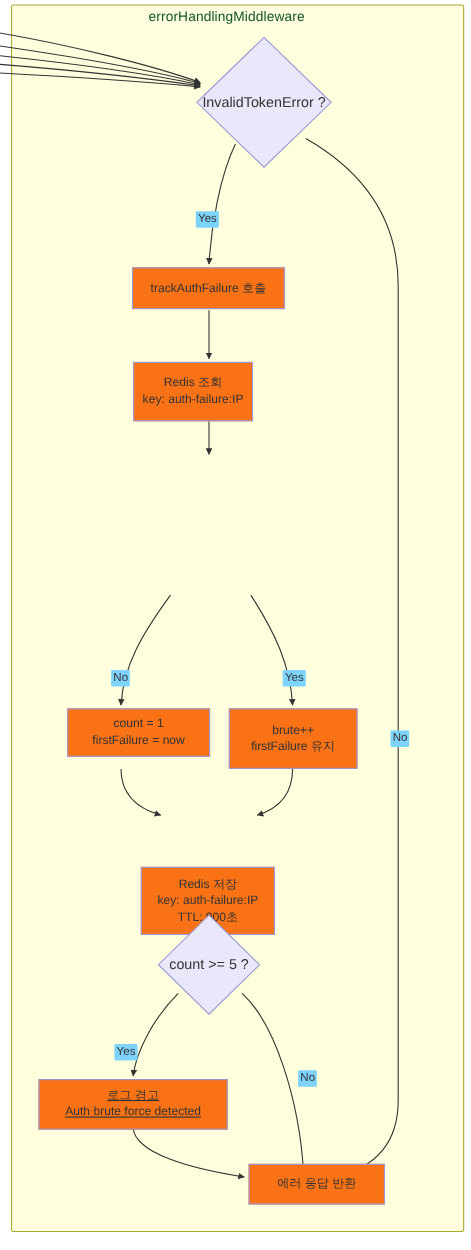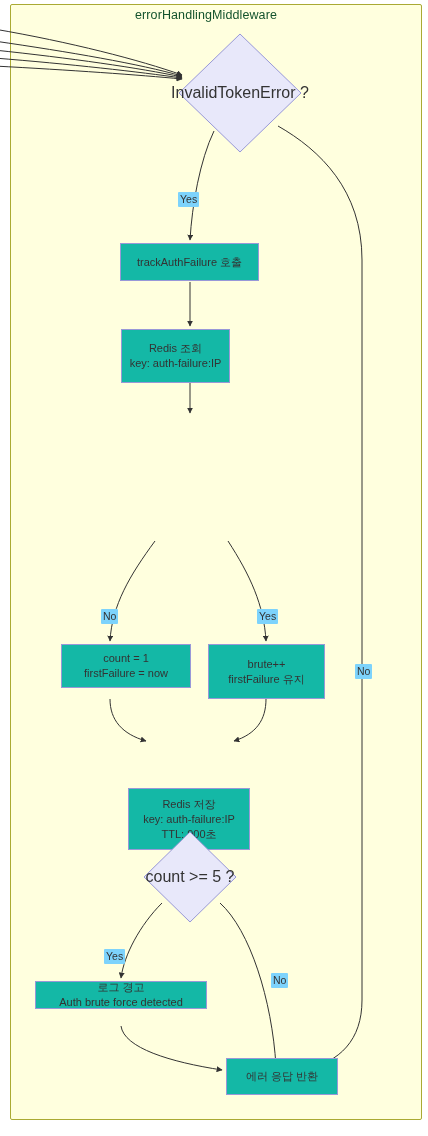--- a/index.html
+++ b/index.html
@@ -47,21 +47,21 @@
     position: absolute;
     left: 0;
     top: 0;
     width: 428px;
     height: 1136px;
   }
   
   .node {
     position: absolute;
     box-sizing: border-box;
-    background: #14b8a6;
+    background: #f97316;
     border: 1px solid #9898d8;
     color: #333333;
     display: flex;
     flex-direction: column;
     justify-content: center;
     text-align: center;
     font-size: 11px;
     line-height: 15px;
     z-index: 3;
   }
@@ -85,21 +85,21 @@
   .diamond .dlabel {
     position: absolute;
     left: 0; top: 0;
     width: 100%;
     height: 100%;
     display: flex;
     flex-direction: column;
     align-items: center;
     justify-content: center;
     text-align: center;
-    font-size: 16px;
+    font-size: 13px;
     line-height: 16px;
     color: #333333;
     pointer-events: none;
   }
   .diamond .dlabel .ln { display: block; white-space: nowrap; }
   
   .elabel {
     position: absolute;
     background: #7dd3fc;
     color: #333333;
@@ -196,26 +196,26 @@
 
   <div class="diamond" style="left:143px; top:831px; width:94px; height:92px;">
     <svg class="shape" viewBox="0 0 94 92" xmlns="http://www.w3.org/2000/svg">
       <polygon class="poly" points="47,1 93,46 47,91 1,46"></polygon>
     </svg>
     <div class="dlabel">
       <span class="ln">count &gt;= 5 ?</span>
     </div>
   </div>
 
-  <div class="node" style="left:35px; top:981px; width:172px; height:28px;">
+  <div class="node" style="left:35px; top:981px; width:172px; height:46px;text-decoration:underline;">
     <span class="ln">로그 경고</span>
     <span class="ln">Auth brute force detected</span>
   </div>
 
-  <div class="node" style="left:226px; top:1058px; width:112px; height:37px;">
+  <div class="node" style="left:226px; top:1058px; width:124px; height:37px;">
     <span class="ln">에러 응답 반환</span>
   </div>
 
   <div class="elabel" style="left:178px; top:192px;">Yes</div>
 
   <div class="elabel" style="left:355px; top:664px;">No</div>
 
   <div class="elabel" style="left:101px; top:609px;">No</div>
 
   <div class="elabel" style="left:257px; top:609px;">Yes</div>

